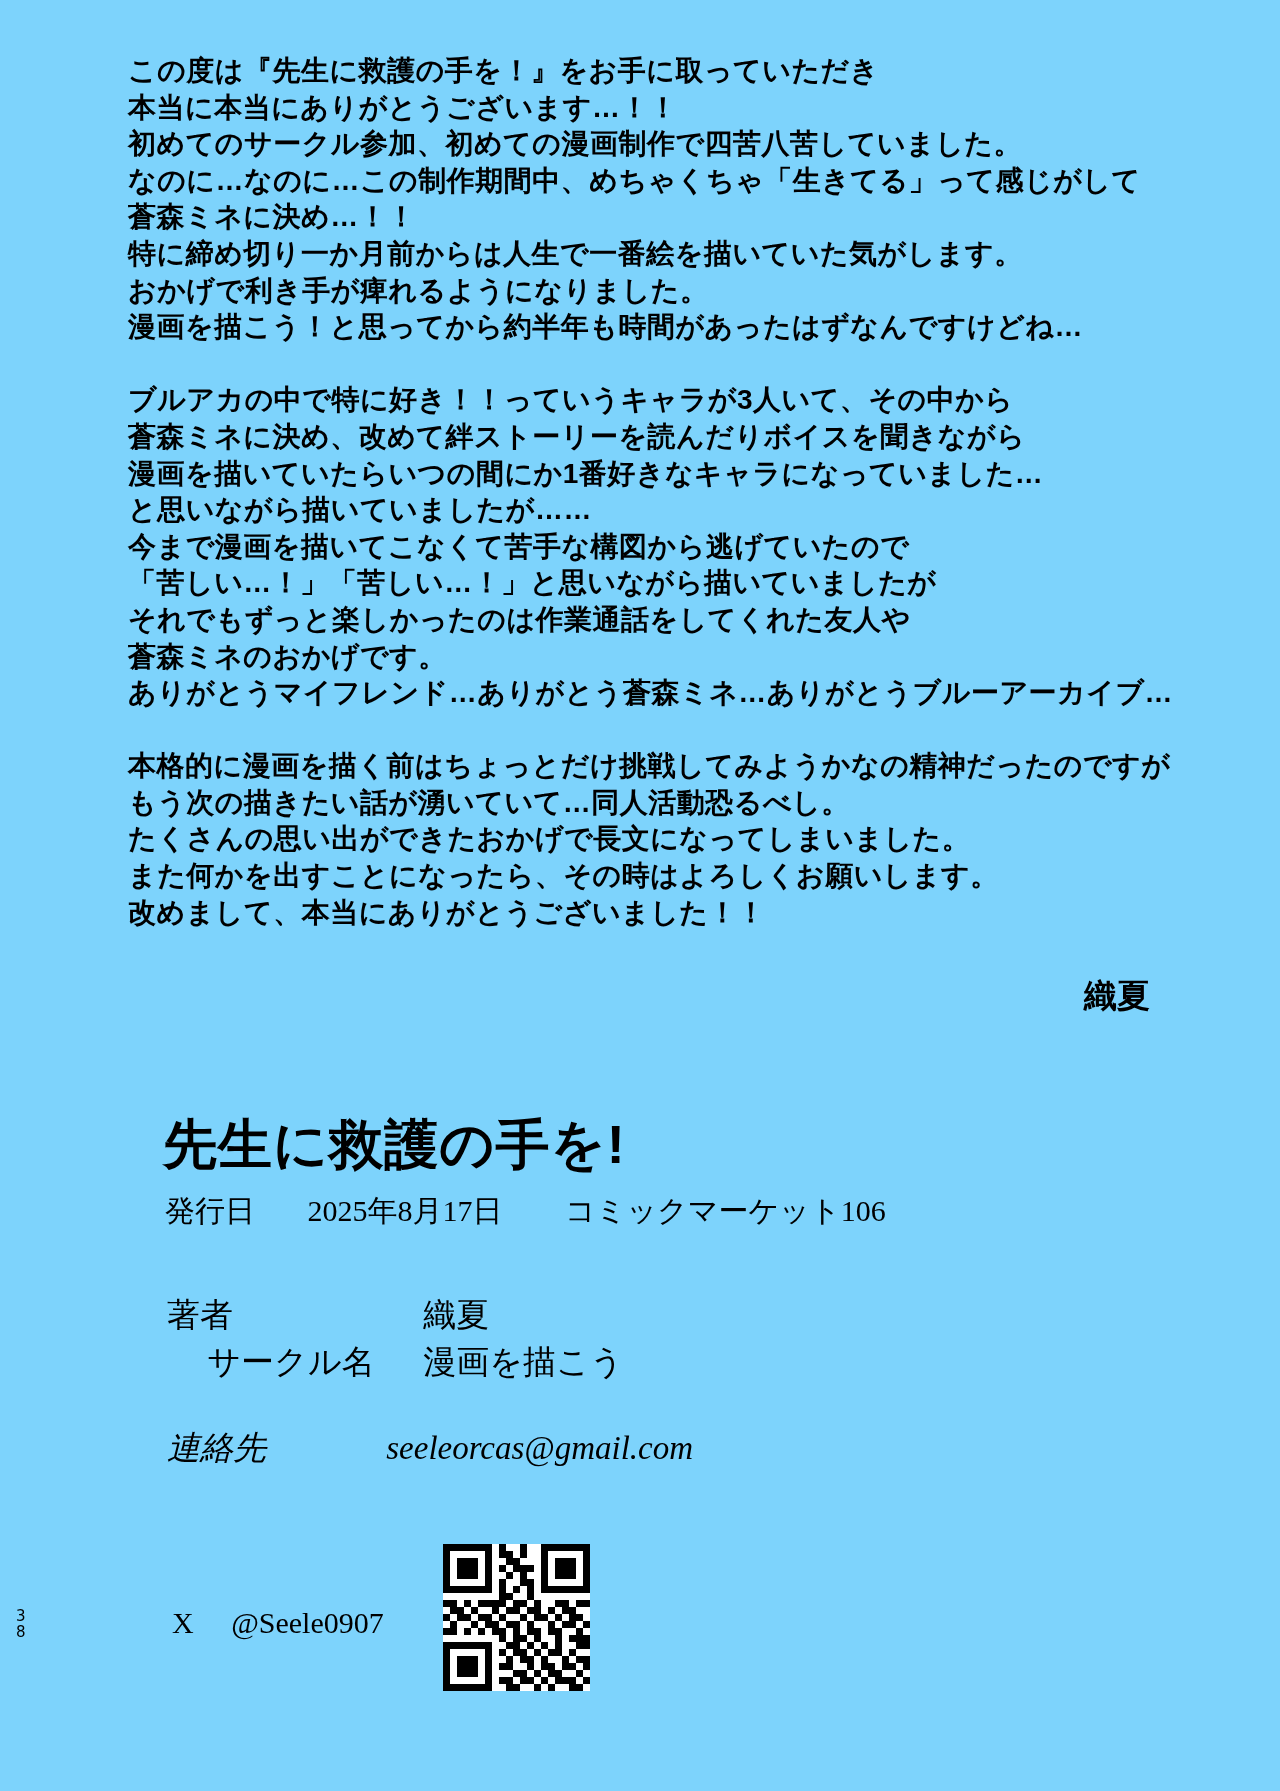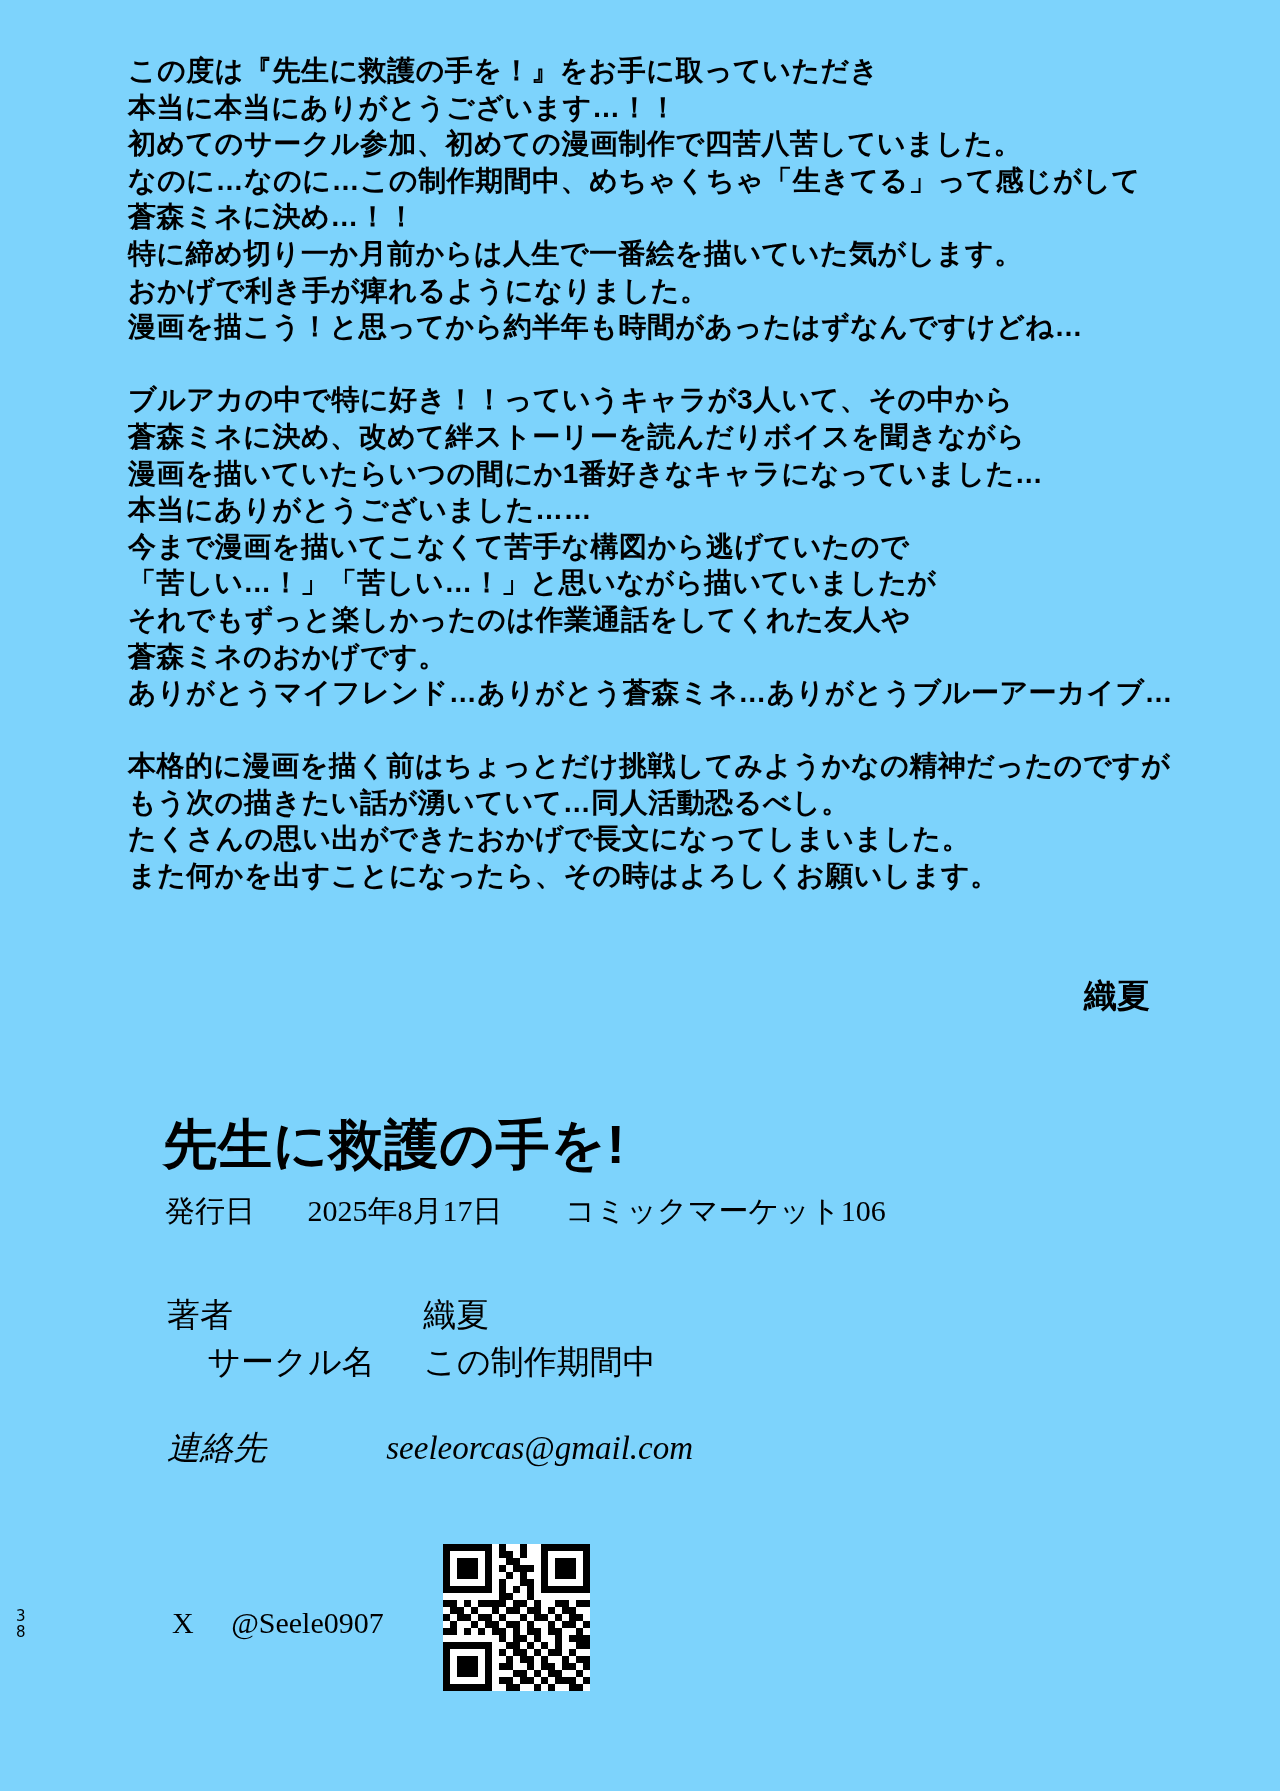--- a/index.html
+++ b/index.html
@@ -129,53 +129,54 @@
         <div class="line">なのに…なのに…この制作期間中、めちゃくちゃ「生きてる」って感じがして</div>
         <div class="line">蒼森ミネに決め…！！</div>
         <div class="line">特に締め切り一か月前からは人生で一番絵を描いていた気がします。</div>
         <div class="line">おかげで利き手が痺れるようになりました。</div>
         <div class="line">漫画を描こう！と思ってから約半年も時間があったはずなんですけどね…</div>
       </div>
       <div class="paragraph">
         <div class="line">ブルアカの中で特に好き！！っていうキャラが3人いて、その中から</div>
         <div class="line">蒼森ミネに決め、改めて絆ストーリーを読んだりボイスを聞きながら</div>
         <div class="line">漫画を描いていたらいつの間にか1番好きなキャラになっていました…</div>
-        <div class="line">本当にありがとうございました……</div>
+        <div class="line">と思いながら描いていましたが……</div>
         <div class="line">今まで漫画を描いてこなくて苦手な構図から逃げていたので</div>
         <div class="line">「苦しい…！」「苦しい…！」と思いながら描いていましたが</div>
         <div class="line">それでもずっと楽しかったのは作業通話をしてくれた友人や</div>
         <div class="line">蒼森ミネのおかげです。</div>
         <div class="line">ありがとうマイフレンド…ありがとう蒼森ミネ…ありがとうブルーアーカイブ…</div>
       </div>
       <div class="paragraph">
         <div class="line">本格的に漫画を描く前はちょっとだけ挑戦してみようかなの精神だったのですが</div>
         <div class="line">もう次の描きたい話が湧いていて…同人活動恐るべし。</div>
         <div class="line">たくさんの思い出ができたおかげで長文になってしまいました。</div>
         <div class="line">また何かを出すことになったら、その時はよろしくお願いします。</div>
+        <div class="line">改めまして、本当にありがとうございました！！</div>
       </div>
     </div>
 
   <div class="signature">織夏</div>
 
   <div class="colophon-title">先生に救護の手を!</div>
 
   <div class="pub-line">
     <span>発行日</span>
     <span class="pub-date">2025年8月17日</span>
     <span class="pub-event">コミックマーケット106</span>
   </div>
 
   <div class="info-row row-author">
     <span class="info-label">著者</span>
     <span class="info-value">織夏</span>
   </div>
 
   <div class="info-row row-circle">
     <span class="info-label">サークル名</span>
-    <span class="info-value">この制作期間中</span>
+    <span class="info-value">漫画を描こう</span>
   </div>
 
   <div class="info-row row-contact">
     <span class="info-label">連絡先</span>
     <span class="info-value">seeleorcas@gmail.com</span>
   </div>
 
   <div class="social">
     <span>X</span>
     <span class="handle">@Seele0907</span>

